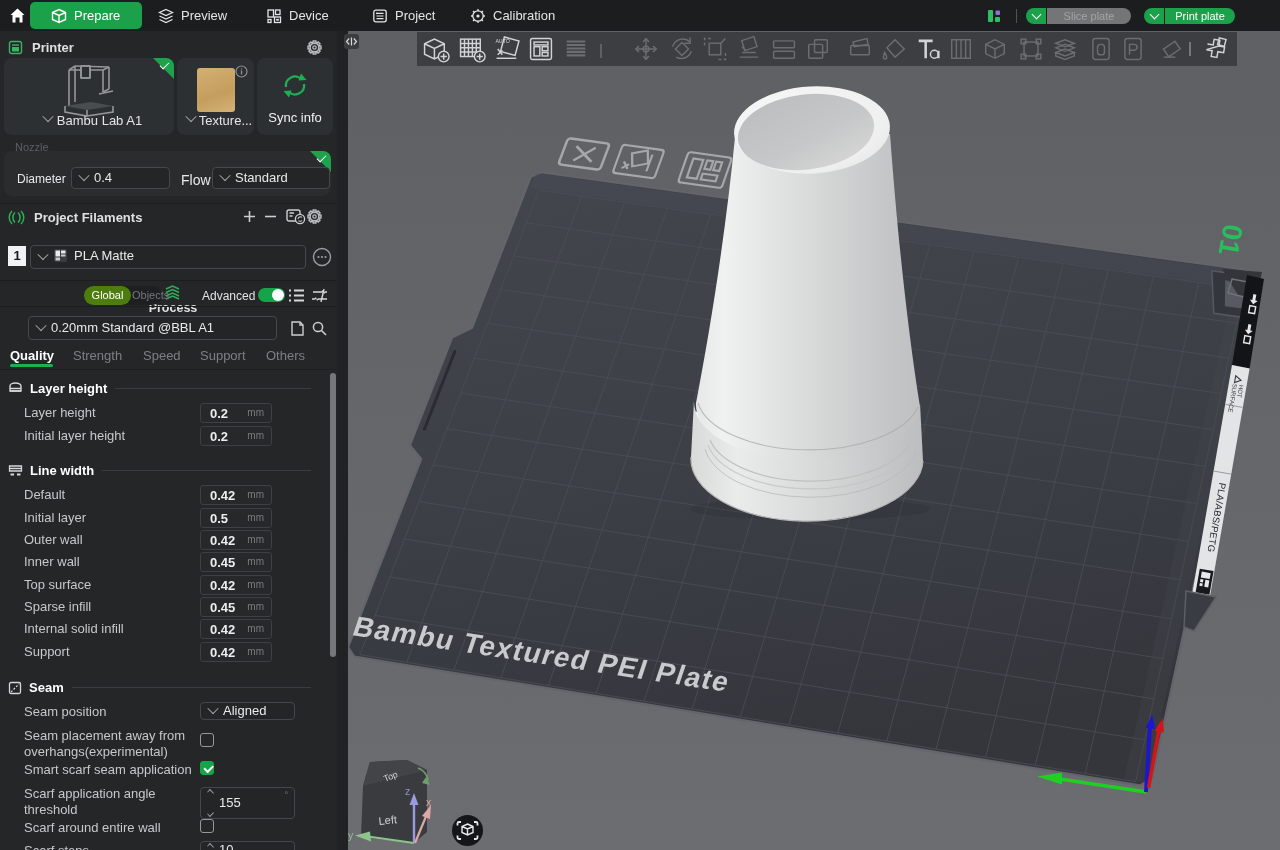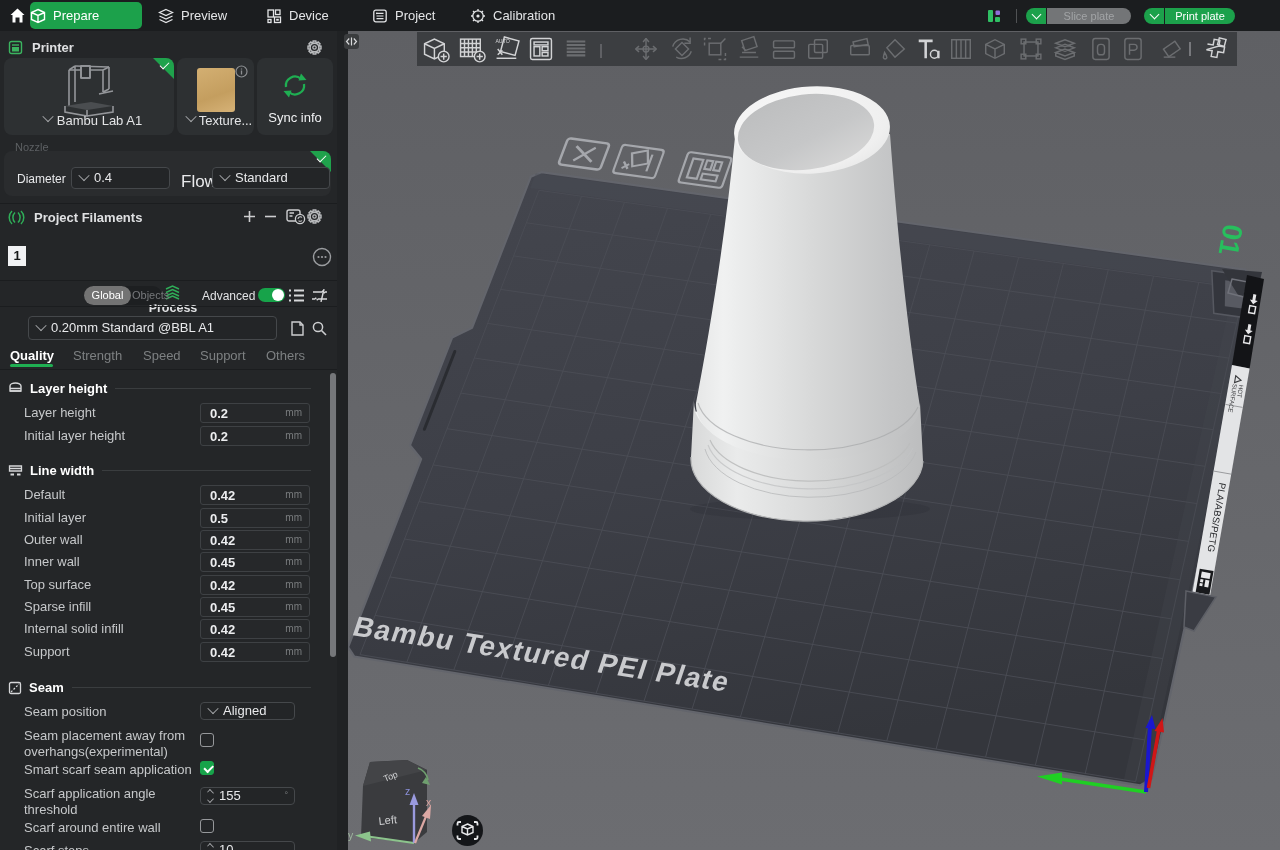--- a/index.html
+++ b/index.html
@@ -10,39 +10,39 @@
 .sbwrap{position:absolute;left:0;top:-31px;width:337px;height:881px;}
 .vdiv{position:absolute;left:337px;top:31px;width:11px;height:819px;background:#202224;}
 .viewport{position:absolute;left:348px;top:31px;width:932px;height:819px;background:linear-gradient(#5f6064,#6c6d71);overflow:hidden;}
 .hdr{position:absolute;left:0;width:337px;display:flex;align-items:center;color:#dfe0e2;font-size:13px;font-weight:bold;}
 .card{position:absolute;background:#2d3032;border-radius:8px;overflow:hidden;}
 .cornerchk{position:absolute;right:0;top:0;width:0;height:0;border-left:21px solid transparent;border-top:21px solid #1fa24c;}
 .cornerchk:after{content:"";position:absolute;left:-14px;top:-17px;width:8px;height:4px;border-left:1.7px solid #fff;border-bottom:1.7px solid #fff;transform:rotate(-45deg);}
 .sel{position:absolute;background:#232527;border:1px solid #45484b;border-radius:4px;display:flex;align-items:center;color:#e8e9eb;font-size:13px;}
 .chev{width:8px;height:8px;border-left:1.6px solid #a3a5a8;border-bottom:1.6px solid #a3a5a8;transform:rotate(-45deg) translate(1px,-1px);display:inline-block;flex:none;margin:0 6px 3px 8px;}
 .lbl{position:absolute;color:#c6c8ca;font-size:13px;}
-.vbox{position:absolute;left:200px;width:110px;height:20px;background:#26282a;border:1px solid #3e4144;border-radius:3px;color:#ecedef;font-size:13px;}
+.vbox{position:absolute;left:200px;width:72px;height:20px;background:#26282a;border:1px solid #3e4144;border-radius:3px;color:#ecedef;font-size:13px;}
 .vbox .v{position:absolute;left:9px;top:2px;font-weight:bold;}
 .vbox .u{position:absolute;right:7px;top:3px;color:#797c7e;font-size:10px;font-weight:normal;}
 .sech{position:absolute;left:0;display:flex;align-items:center;color:#fff;font-weight:bold;font-size:13px;}
 .sech .line{height:1px;background:#3a3d3f;flex:1;margin-left:8px;margin-right:18px;}
 .cb{position:absolute;left:200px;width:14px;height:14px;border:1.5px solid #96989b;border-radius:3px;background:transparent;}
 .cb.on{background:#17a34a;border-color:#17a34a;}
 .cb.on:after{content:"";position:absolute;left:2.5px;top:3px;width:7px;height:3.5px;border-left:2px solid #fff;border-bottom:2px solid #fff;transform:rotate(-45deg);}
 svg.icon{display:block;}
 </style></head>
 <body>
 
 <div class="topbar">
   <div style="position:absolute;left:9px;top:7px;">
       <svg class="icon" width="17" height="17" viewBox="0 0 17 17" fill="none">
         <path d="M8.5,1.5 L15.5,8 L13.5,8 L13.5,15.5 L10.5,15.5 L10.5,10.5 L6.5,10.5 L6.5,15.5 L3.5,15.5 L3.5,8 L1.5,8 Z" fill="#fff"></path>
       </svg>
     </div>
-  <div class="tab active" style="left:30px;width:112px;">
+  <div class="tab active" style="left:30px;width:112px;padding-left:21px;">
       <svg class="icon" width="16" height="16" viewBox="0 0 16 16" fill="none">
         <path d="M8,1.5 L14.5,4.5 L14.5,11.5 L8,14.5 L1.5,11.5 L1.5,4.5 Z M1.5,4.5 L8,7.5 L14.5,4.5 M8,7.5 L8,14.5" stroke="#fff" stroke-width="1.4"></path>
       </svg>
       <span>Prepare</span>
     </div>
   <div class="tab" style="left:158px;">
       <svg class="icon" width="16" height="16" viewBox="0 0 16 16" fill="none">
         <path d="M8,1.5 L14.5,4.5 L8,7.5 L1.5,4.5 Z" stroke="#e4e5e7" stroke-width="1.3"></path>
         <path d="M1.5,8 L8,11 L14.5,8 M1.5,11.5 L8,14.5 L14.5,11.5" stroke="#e4e5e7" stroke-width="1.3"></path>
       </svg>
@@ -395,21 +395,21 @@
   </div>
   <div style="position:absolute;left:15px;top:141px;color:#5d6063;font-size:11px;">Nozzle</div>
   <div style="position:absolute;left:4px;top:151px;width:327px;height:45px;background:#2a2c2e;border-radius:8px;">
     <div class="cornerchk" style="border-radius:0 8px 0 0;"></div>
   </div>
   <div class="lbl" style="left:17px;top:172px;color:#e8e9eb;font-size:12px;">Diameter</div>
   <div class="sel" style="left:71px;top:167px;width:99px;height:22px;">
         <span class="chev"></span>
         <span style="margin-top:-1px;">0.4</span>
       </div>
-  <div class="lbl" style="left:181px;top:172px;color:#e8e9eb;font-size:17px;">Flow</div>
+  <div class="lbl" style="left:181px;top:172px;color:#e8e9eb;font-size:14px;">Flow</div>
   <div class="sel" style="left:212px;top:167px;width:118px;height:22px;">
         <span class="chev"></span>
         <span style="margin-top:-1px;">Standard</span>
       </div>
 
   <div style="position:absolute;left:0;top:203px;width:337px;height:1px;background:#1b1d1f;"></div>
   <div class="hdr" style="top:206px;height:22px;">
     <span style="margin-left:8px;">
           <svg class="icon" width="17" height="17" viewBox="0 0 17 17" fill="none">
             <path d="M4,2 A9,9 0 0 0 4,15 M7,3.5 A7,7 0 0 0 7,13.5 M13,2 A9,9 0 0 1 13,15 M10,3.5 A7,7 0 0 1 10,13.5" stroke="#2fae58" stroke-width="1.5" fill="none"></path>
@@ -436,39 +436,49 @@
         </span>
     <span style="position:absolute;right:15px;top:3px;">
           <svg class="icon" width="15" height="15" viewBox="0 0 15 15" fill="none">
             <circle cx="7.5" cy="7.5" r="4.4" stroke="#b9bbbd" stroke-width="1.6"></circle>
             <circle cx="7.5" cy="7.5" r="1.7" stroke="#b9bbbd" stroke-width="1.3"></circle>
             <path d="M11.77,5.79 L13.97,6.19 L13.97,8.81 L11.77,9.21 M11.73,9.31 L13.00,11.15 L11.15,13.00 L9.31,11.73 M9.21,11.77 L8.81,13.97 L6.19,13.97 L5.79,11.77 M5.69,11.73 L3.85,13.00 L2.00,11.15 L3.27,9.31 M3.23,9.21 L1.03,8.81 L1.03,6.19 L3.23,5.79 M3.27,5.69 L2.00,3.85 L3.85,2.00 L5.69,3.27 M5.79,3.23 L6.19,1.03 L8.81,1.03 L9.21,3.23 M9.31,3.27 L11.15,2.00 L13.00,3.85 L11.73,5.69" stroke="#b9bbbd" stroke-width="1.5" fill="none"></path>
           </svg>
         </span>
   </div>
   <div style="position:absolute;left:8px;top:246px;width:18px;height:20px;background:#f1f2f4;color:#161819;font-weight:bold;font-size:13px;text-align:center;line-height:20px;">1</div>
+  <div class="sel" style="left:30px;top:245px;width:276px;height:24px;">
+        <span class="chev"></span>
+        <span style="margin-top:-1px;"><span style="display:inline-flex;align-items:center;gap:6px;"><svg class="icon" width="15" height="15" viewBox="0 0 15 15" fill="none">
+              <rect x="1" y="1" width="13" height="13" rx="2" fill="#3a3d40"></rect>
+              <rect x="2.5" y="2.5" width="4.5" height="6" fill="#e9eaec"></rect>
+              <rect x="8" y="2.5" width="4.5" height="3" fill="#e9eaec"></rect>
+              <rect x="8" y="6.5" width="4.5" height="2" fill="#caccce"></rect>
+              <rect x="2.5" y="9.5" width="4.5" height="3" fill="#caccce"></rect>
+            </svg> PLA Matte</span></span>
+      </div>
   <div style="position:absolute;left:312px;top:247px;">
         <svg class="icon" width="20" height="20" viewBox="0 0 20 20" fill="none">
           <circle cx="10" cy="10" r="8.5" stroke="#9b9da0" stroke-width="1.4" fill="none"></circle>
           <circle cx="6.5" cy="10" r="1.1" fill="#9b9da0"></circle>
           <circle cx="10" cy="10" r="1.1" fill="#9b9da0"></circle>
           <circle cx="13.5" cy="10" r="1.1" fill="#9b9da0"></circle>
         </svg>
       </div>
 
   <div style="position:absolute;left:0;top:280px;width:337px;height:1px;background:#1b1d1f;"></div>
   <div class="hdr" style="top:284px;height:24px;flex-direction:column;">
     <span style="margin-left:8px;">
           <svg class="icon" width="17" height="17" viewBox="0 0 17 17" fill="none">
             <path d="M2,5 L8.5,2 L15,5 M2,8.5 L8.5,5.5 L15,8.5 M2,12 L8.5,9 L15,12 M2,15 L8.5,12 L15,15" stroke="#2fae58" stroke-width="1.5" fill="none"></path>
           </svg>
         </span>
         <span style="margin-left:9px;font-size:12.5px;">Process</span>
     <span style="position:absolute;left:84px;top:2px;width:78px;height:19px;background:#1d1f21;border-radius:10px;"></span>
-    <span style="position:absolute;left:84px;top:2px;width:47px;height:19px;background:#737373;border-radius:10px;color:#fff;font-size:11px;font-weight:normal;text-align:center;line-height:19px;">Global</span>
+    <span style="position:absolute;left:84px;top:2px;width:47px;height:19px;background:#4d7c0f;border-radius:10px;color:#fff;font-size:11px;font-weight:normal;text-align:center;line-height:19px;">Global</span>
     <span style="position:absolute;left:132px;top:2px;width:30px;color:#76787b;font-size:11px;font-weight:normal;line-height:19px;">Objects</span>
     <span style="position:absolute;left:202px;top:5px;color:#e2e3e5;font-size:12px;font-weight:normal;">Advanced</span>
     <span style="position:absolute;left:258px;top:4px;width:27px;height:14px;background:#17a34a;border-radius:7px;"></span>
     <span style="position:absolute;left:272px;top:5px;width:12px;height:12px;background:#fff;border-radius:6px;"></span>
     <span style="position:absolute;left:288px;top:4px;">
           <svg class="icon" width="17" height="15" viewBox="0 0 17 15" fill="none">
             <path d="M1,2.5 L3,2.5 M1,7.5 L3,7.5 M1,12.5 L3,12.5 M6,2.5 L16,2.5 M6,7.5 L16,7.5 M6,12.5 L16,12.5" stroke="#d6d7d9" stroke-width="1.8"></path>
           </svg>
         </span>
     <span style="position:absolute;left:311px;top:4px;">
@@ -583,21 +593,21 @@
 <div class="lbl" style="left:24px;top:704px;">Seam position</div>
 <div class="sel" style="left:200px;top:702px;width:95px;height:18px;">
         <span class="chev"></span>
         <span style="margin-top:-1px;">Aligned</span>
       </div>
 <div class="lbl" style="left:24px;top:728px;width:170px;line-height:16px;">Seam placement away from overhangs(experimental)</div>
 <div class="cb" style="top:733px;"></div>
 <div class="lbl" style="left:24px;top:762px;">Smart scarf seam application</div>
 <div class="cb on" style="top:761px;"></div>
 <div class="lbl" style="left:24px;top:786px;width:170px;line-height:16px;">Scarf application angle threshold</div>
-<div class="sel" style="left:200px;top:787px;width:95px;height:18px;">
+<div class="sel" style="left:200px;top:787px;width:95px;height:32px;">
         <span style="position:absolute;left:6px;top:2px;width:7px;height:5px;border-left:1.4px solid #a3a5a8;border-top:1.4px solid #a3a5a8;transform:rotate(45deg) scale(0.8);"></span>
         <span style="position:absolute;left:6px;bottom:2px;width:7px;height:5px;border-left:1.4px solid #a3a5a8;border-bottom:1.4px solid #a3a5a8;transform:rotate(-45deg) scale(0.8);"></span>
         <span style="margin-left:18px;margin-top:-1px;">155</span>
         <span style="position:absolute;right:6px;top:2px;color:#797c7e;font-size:9px;">°</span>
       </div>
 <div class="lbl" style="left:24px;top:820px;">Scarf around entire wall</div>
 <div class="cb" style="top:819px;"></div>
 <div class="lbl" style="left:24px;top:843px;">Scarf steps</div>
 <div class="sel" style="left:200px;top:841px;width:95px;height:18px;">
         <span style="position:absolute;left:6px;top:2px;width:7px;height:5px;border-left:1.4px solid #a3a5a8;border-top:1.4px solid #a3a5a8;transform:rotate(45deg) scale(0.8);"></span>

